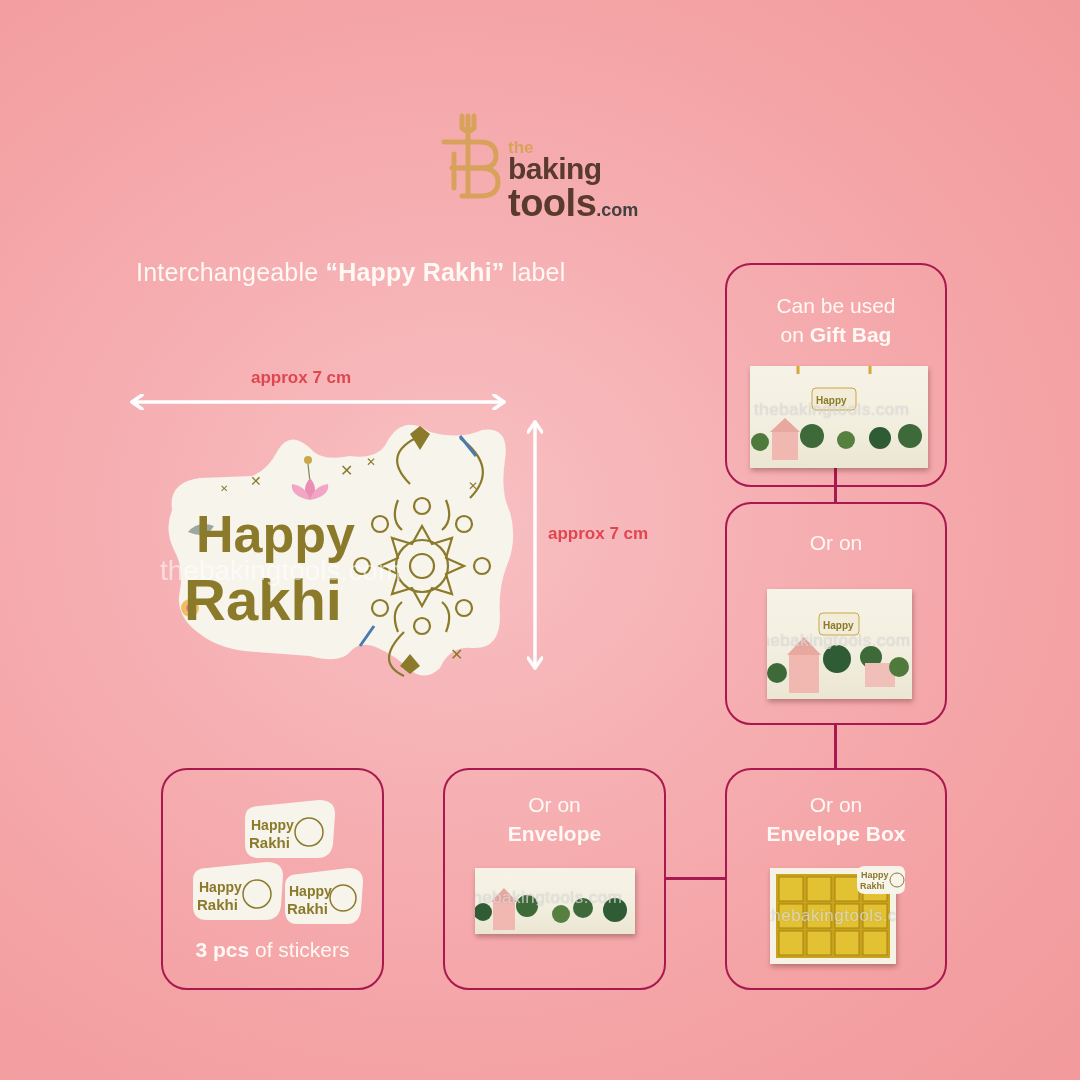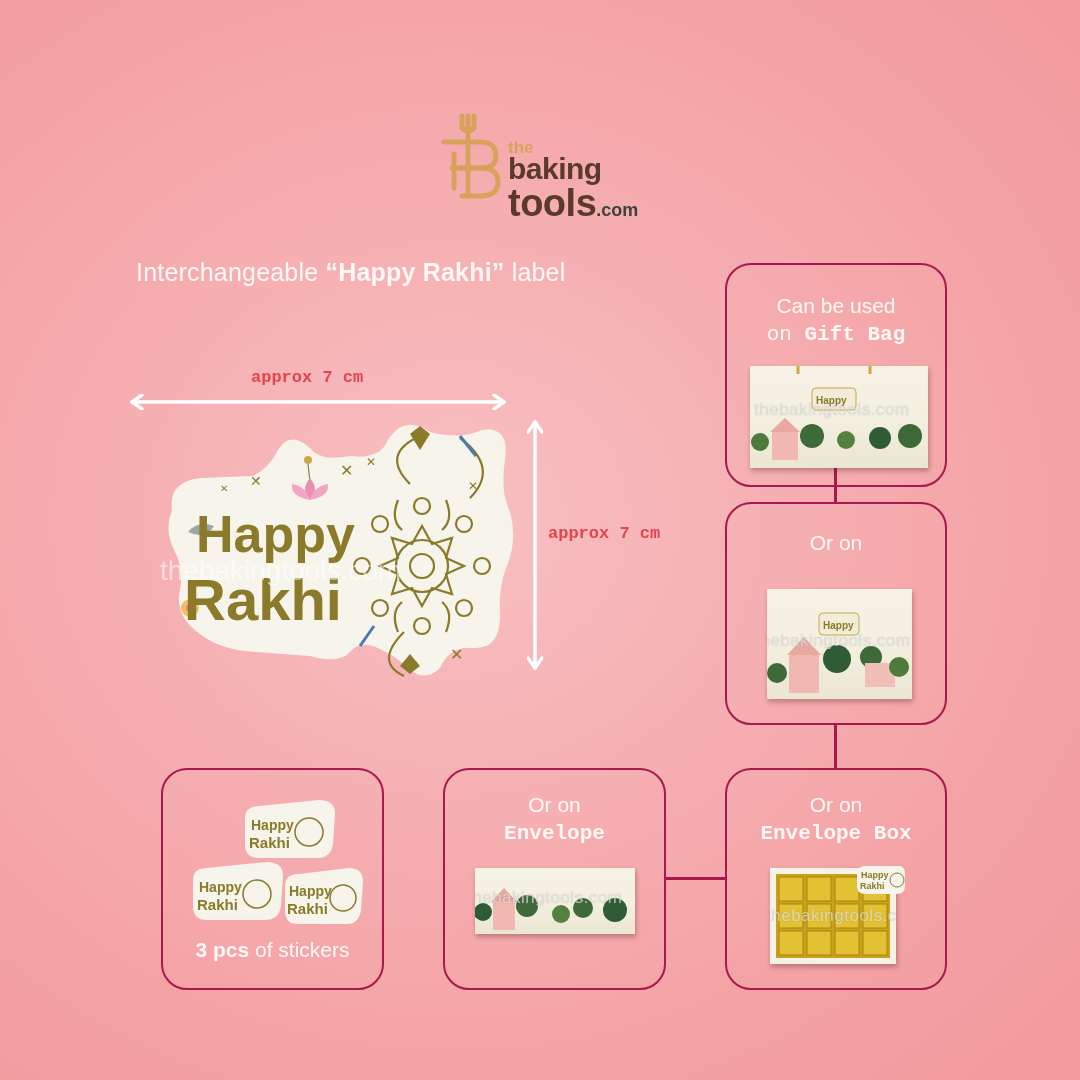--- a/index.html
+++ b/index.html
@@ -19,37 +19,37 @@
     .logo-the { color: #d9a25c; font-size: 17px; font-weight: bold; display: block; margin-bottom: -2px; }
     .logo-baking { color: #5a3a2c; font-size: 30px; font-weight: bold; display: block; letter-spacing: -0.5px; }
     .logo-tools { color: #5a3a2c; font-size: 38px; font-weight: bold; letter-spacing: -0.5px; }
     .logo-com { color: #404040; font-size: 18px; font-weight: bold; text-align: right; }
 
     
     .headline { left: 136px; top: 258px; font-size: 25px; color: #fff8f4; letter-spacing: 0.2px; white-space: nowrap; }
     .headline b { font-weight: bold; }
 
     
-    .dim-label { color: #e0464f; font-weight: bold; font-size: 17px; white-space: nowrap; font-family: Liberation Mono, monospace; }
+    .dim-label { color: #e0464f; font-weight: bold; font-size: 17px; white-space: nowrap; }
     .harrow { left: 128px; top: 394px; width: 380px; height: 16px; }
     .varrow { left: 527px; top: 418px; width: 16px; height: 254px; }
 
     
     .main-sticker { left: 160px; top: 420px; width: 360px; height: 260px; }
 
     
     .card {
       position: absolute;
       border: 2.5px solid #a8194f;
       border-radius: 26px;
       text-align: center;
       color: #fff8f4;
     }
     .card-line1 { font-size: 21px; line-height: 1.4; display: block; }
-    .card-line2 { font-size: 21px; line-height: 1.4; display: block; font-weight: bold; font-family: Liberation Mono, monospace; }
+    .card-line2 { font-size: 21px; line-height: 1.4; display: block; font-weight: bold; }
     .inline-light { font-weight: normal; }
     .connector { position: absolute; background: #a8194f; }
 
     .product { position: absolute; box-shadow: 1px 3px 5px rgba(80,30,30,0.35); overflow: hidden; }
     .scene { background: linear-gradient(#f6f2e6 0%, #f3efe0 55%, #ebe6d2 100%); }
     .watermark {
       position: absolute; white-space: nowrap; font-size: 17px; color: rgba(255,255,255,0.55);
       text-shadow: 0 0 1px rgba(120,120,120,0.5); letter-spacing: 0.5px;
     }
     .sticker-caption { font-size: 21px; }

